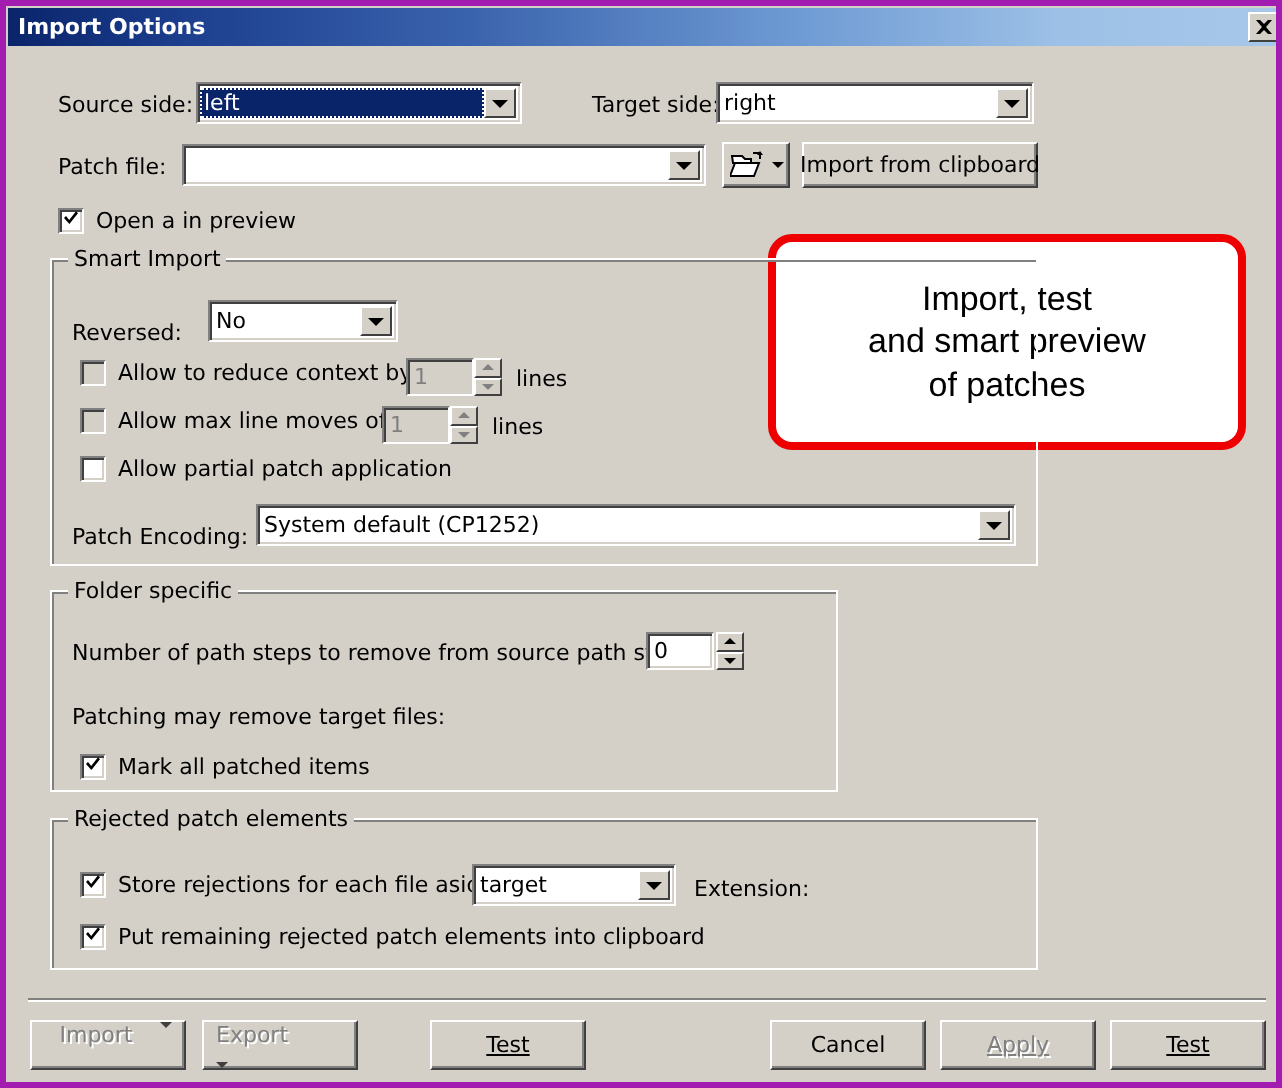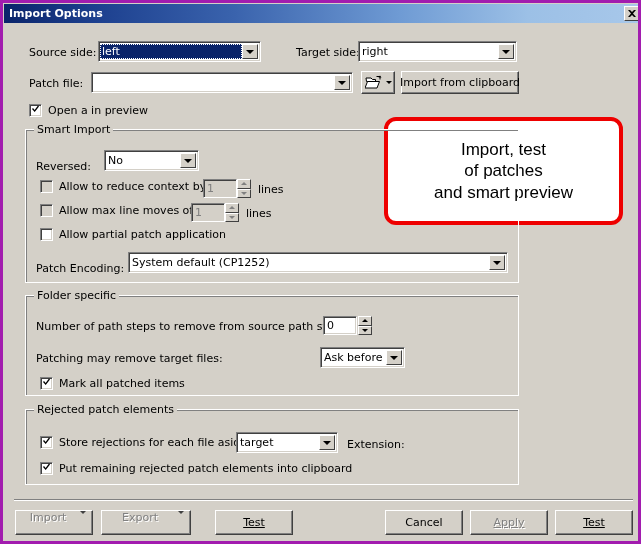--- a/index.html
+++ b/index.html
@@ -338,22 +338,22 @@
       <svg class="tick" viewBox="0 0 7 8">
         <path d="M0 4 L1 3 L2.6 5 L6 0.6 L7 1.6 L2.7 7 Z" fill="#000"></path>
       </svg>
     </span>
     <span class="clabel">Open a in preview</span>
   </div>
 
   <div id="callout" style="left:381px; top:114px; width:239px; height:108px;">
     <div>
       <div>Import, test</div>
+      <div>and smart preview</div>
       <div>of patches</div>
-      <div>and smart preview</div>
     </div>
   </div>
 
   <div class="group" style="left:22px; top:126px; width:494px; height:154px;">
     <span class="gtitle">Smart Import</span>
   </div>
 
   <span class="lbl" style="left:33px; top:157px;">Reversed:</span>
   <div class="combo" style="left:101px; top:147px; width:95px; height:21px;">
     <span class="ctext">No</span>
@@ -402,44 +402,38 @@
   </div>
 
   <span class="lbl" style="left:33px; top:259px;">Patch Encoding:</span>
   <div class="combo" style="left:125px; top:249px; width:380px; height:21px;">
     <span class="ctext">System default (CP1252)</span>
     <span class="arrow">
         <i class="tri-down"></i>
       </span>
   </div>
 
-  <div class="group" style="left:22px; top:292px; width:494px; height:101px;">
+  <div class="group" style="left:22px; top:292px; width:394px; height:101px;">
     <span class="gtitle">Folder specific</span>
   </div>
 
   <span class="lbl" style="left:33px; top:317px;">Number of path steps to remove from source path start:</span>
   <div class="textfield" style="left:320px; top:313px; width:34px; height:19px;">
     <span>0</span>
   </div>
   <div class="spinner" style="left:355px; top:313px; height:19px;">
     <span class="sp-half">
         <i class="tri-up-s"></i>
       </span>
     <span class="sp-half">
         <i class="tri-down-s"></i>
       </span>
   </div>
 
   <span class="lbl" style="left:33px; top:349px;">Patching may remove target files:</span>
-  <div class="combo" style="left:317px; top:344px; width:85px; height:21px;">
-    <span class="ctext">Ask before</span>
-    <span class="arrow">
-        <i class="tri-down"></i>
-      </span>
-  </div>
 
   <div class="chk" style="left:37px; top:374px;">
     <span class="box">
       <svg class="tick" viewBox="0 0 7 8">
         <path d="M0 4 L1 3 L2.6 5 L6 0.6 L7 1.6 L2.7 7 Z" fill="#000"></path>
       </svg>
     </span>
     <span class="clabel">Mark all patched items</span>
   </div>
 
@@ -474,21 +468,21 @@
 
   <div id="btn-sep" style="left:11px; top:496px; width:619px;"></div>
 
   <div class="splitbtn" style="left:12px; top:507px; width:78px; height:25px;">
     <span class="sb-label">Import</span>
     <span class="sb-arrow">
         <i class="tri-down small gray"></i>
       </span>
   </div>
 
-  <div class="splitbtn" style="left:98px; top:507px; width:90px; height:25px;">
+  <div class="splitbtn" style="left:98px; top:507px; width:78px; height:25px;flex-direction:column;">
     <span class="sb-label">Export</span>
     <span class="sb-arrow">
         <i class="tri-down small gray"></i>
       </span>
   </div>
 
   <div class="btn" style="left:212px; top:507px; width:78px; height:25px;">
     <span><u>Test</u></span>
   </div>
   <div class="btn" style="left:382px; top:507px; width:78px; height:25px;">

